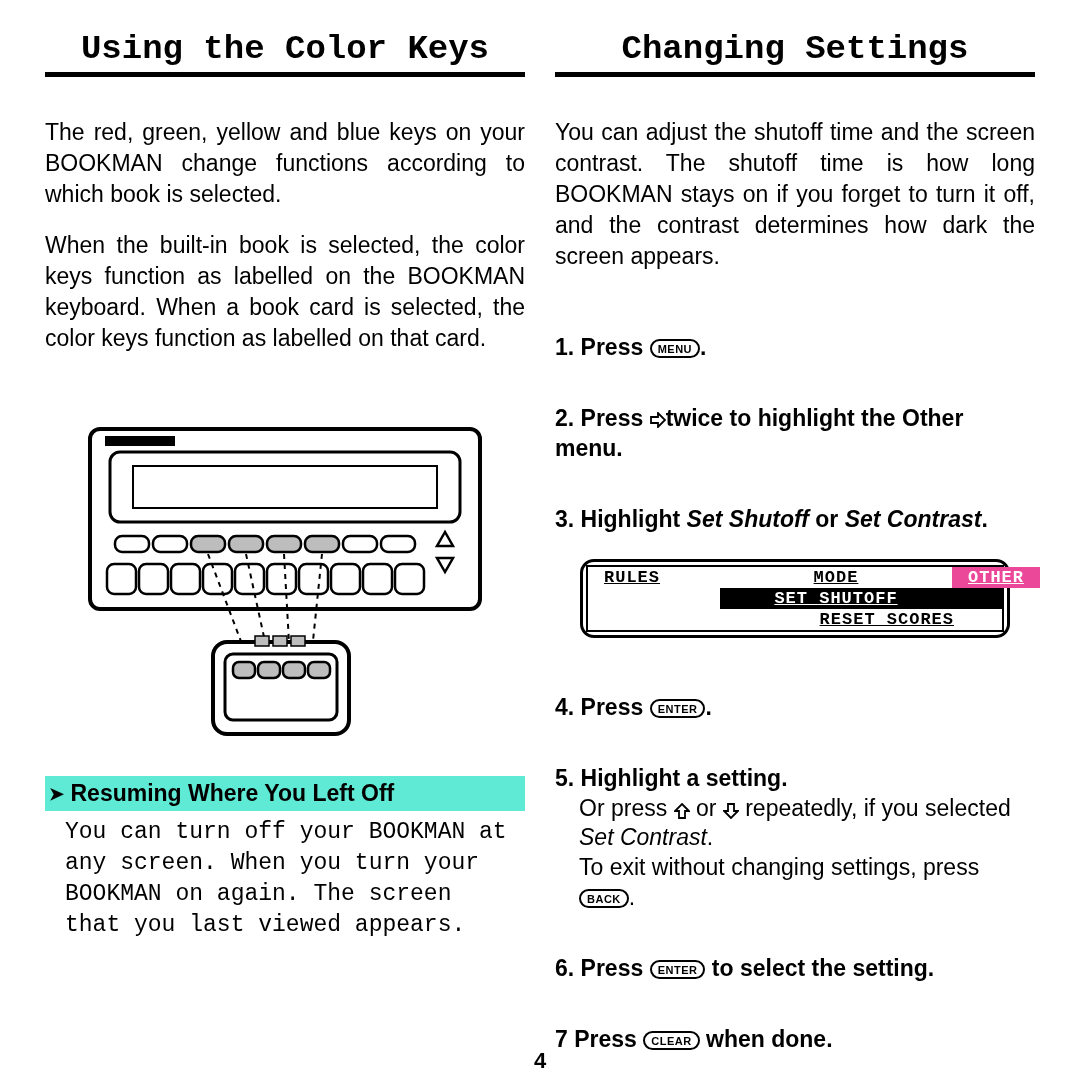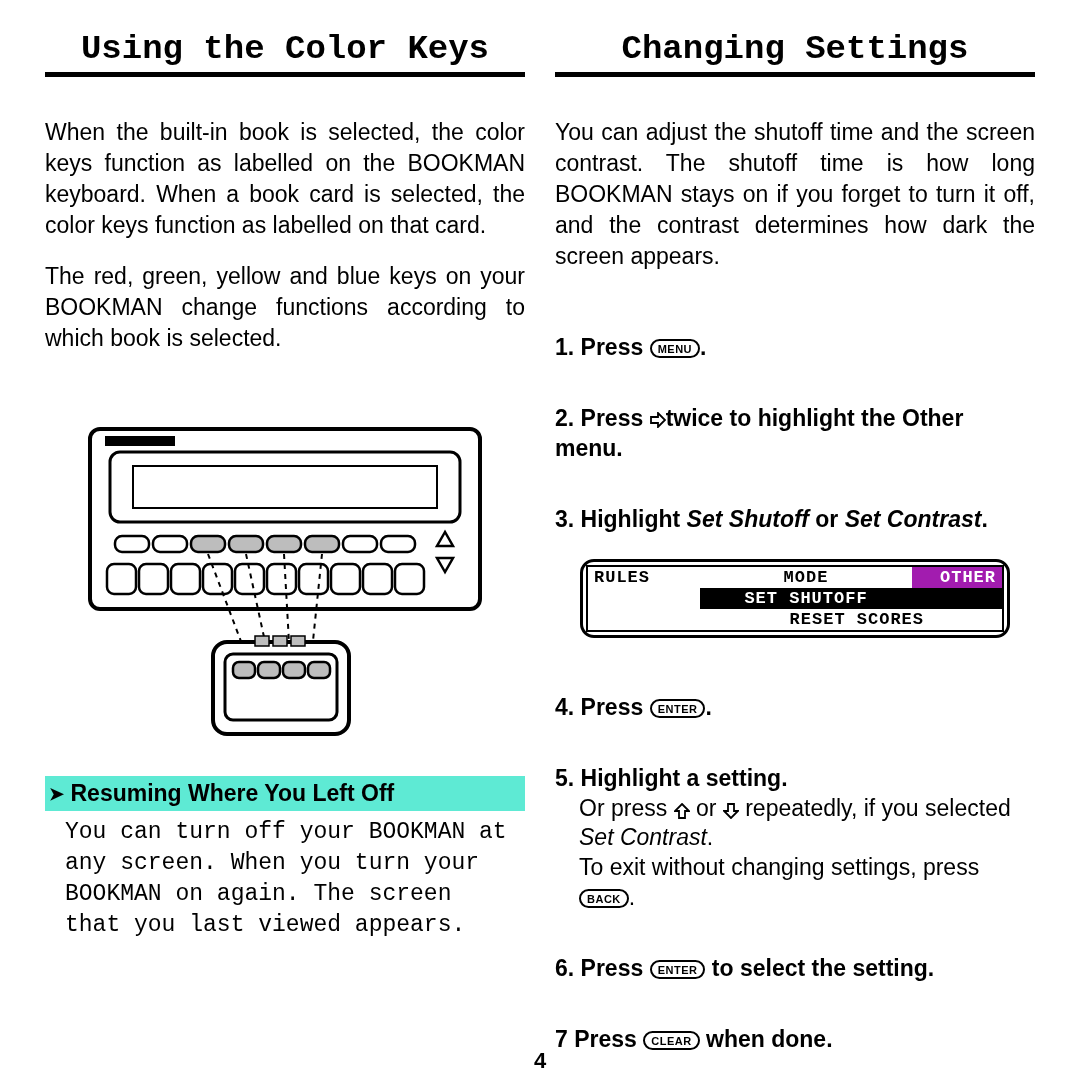--- a/index.html
+++ b/index.html
@@ -134,45 +134,46 @@
   }
   .screenrow {
     display:flex;
     font-family: "Courier New", monospace;
     font-size: 17px;
     font-weight: bold;
     letter-spacing: 1px;
   }
   .screencell {
     flex: 0 0 auto;
-    padding: 1px 6px;
+    padding: 1px 16px;
     white-space: pre;
+    text-decoration: underline;
   }
   .sc-rules { width: 100px; }
   .sc-mode  { width: 200px; text-align:center; }
-  .sc-other { flex:1; text-align:right; background:#a21caf; color:#fff; }
+  .sc-other { flex:1; text-align:right; background:#ec4899; color:#fff; }
   .sc-full1 { width: 100px; }
   .sc-full2a { width: 200px; text-align:center; background:#000; color:#fff; }
   .sc-full2a-blank { flex:1; background:#000; }
   .sc-full3b { width: 218px; text-align:right; }
   .sc-full3b-fill { flex:1; }
   .arrow-svg { width:16px; height:16px; }
 </style>
 </head>
 <body>
 
 <div class="page">
   <div class="columns">
 
     <div class="col">
       <h1 class="section-title">Using the Color Keys</h1>
       <div class="rule"></div>
 
+      <p class="body">The red, green, yellow and blue keys on your BOOKMAN change functions according to which book is selected.</p>
       <p class="body">When the built-in book is selected, the color keys function as labelled on the BOOKMAN keyboard. When a book card is selected, the color keys function as labelled on that card.</p>
-      <p class="body">The red, green, yellow and blue keys on your BOOKMAN change functions according to which book is selected.</p>
 
       <div class="device-wrap">
         <svg width="400" height="330" viewBox="0 0 400 330">
 
           <rect x="5" y="5" width="390" height="180" rx="10" fill="none" stroke="#000" stroke-width="4"></rect>
 
           <rect x="20" y="12" width="70" height="10" fill="#000"></rect>
 
           <rect x="25" y="28" width="350" height="70" rx="10" fill="none" stroke="#000" stroke-width="3"></rect>
           <rect x="48" y="42" width="304" height="42" fill="none" stroke="#000" stroke-width="2"></rect>

